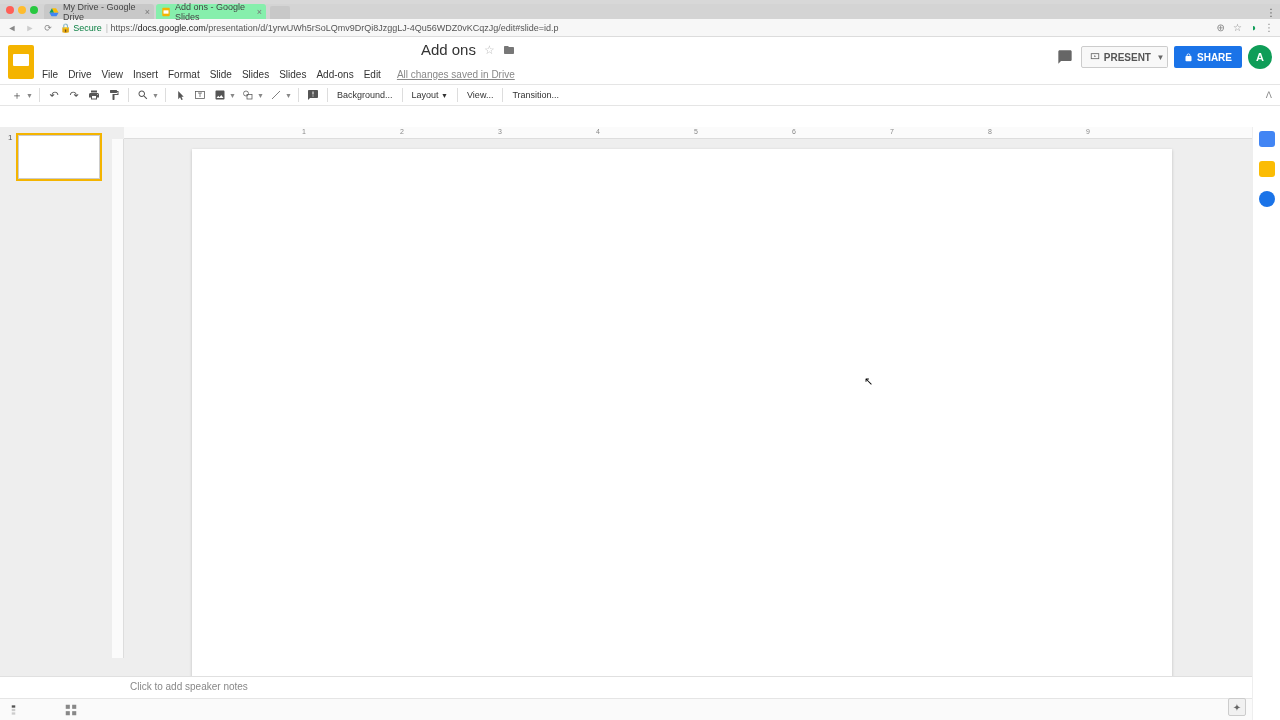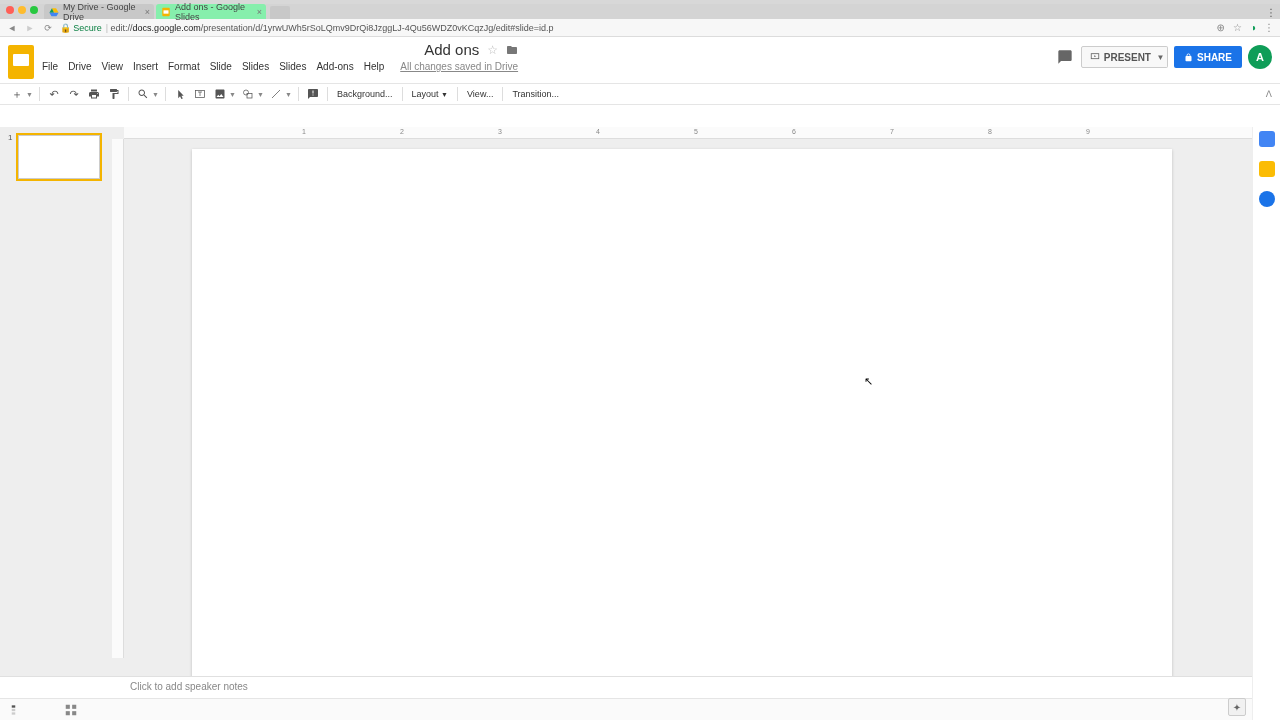--- a/index.html
+++ b/index.html
@@ -33,21 +33,21 @@
 
   
   .app { background: #fff; height: 683px; position: relative; }
   .app-header { display: flex; align-items: flex-start; padding: 4px 8px 0 8px; }
   .slides-logo { width: 26px; height: 34px; background: #f4b400; border-radius: 2px; position: relative; margin-right: 8px; margin-top: 4px; }
   .slides-logo::after { content:""; position:absolute; left:5px; top:9px; width:16px; height:12px; background:#fff; border-radius:1px; }
   .title-row { display: flex; align-items: center; gap: 8px; justify-content: flex-end; }
   .doc-title { font-size: 15px; color: #333; }
   .star-icon { color: #bbb; font-size: 12px; }
   .folder-icon { color: #777; font-size: 12px; }
-  .menu-row { display: flex; gap: 10px; font-size: 10px; color: #333; margin-top: 3px; align-items: baseline; }
+  .menu-row { display: flex; gap: 10px; font-size: 10px; color: #333; margin-top: 11px; align-items: baseline; }
   .menu-row .save-status { color: #888; text-decoration: underline; margin-left: 6px; }
 
   .header-right { position: absolute; right: 8px; top: 8px; display: flex; align-items: center; gap: 6px; }
   .comments-icon { width: 20px; height: 20px; color: #666; display:flex; align-items:center; justify-content:center; font-size:13px; }
   .present-btn { height: 22px; border: 1px solid #ccc; border-radius: 2px; background: #f8f8f8; display: flex; align-items: center; padding: 0 8px; font-size: 10px; color: #555; gap: 4px; font-weight: bold; }
   .present-drop { height: 22px; width: 14px; border: 1px solid #ccc; border-left: none; border-radius: 0 2px 2px 0; background: #f8f8f8; display: flex; align-items: center; justify-content: center; font-size: 8px; color: #666; margin-left:-6px; }
   .share-btn { height: 22px; background: #1a73e8; color: #fff; font-size: 10px; font-weight: bold; border-radius: 2px; padding: 0 10px; display: flex; align-items: center; gap: 4px; }
   .avatar { width: 24px; height: 24px; border-radius: 50%; background: #0f9d58; color: #fff; display: flex; align-items: center; justify-content: center; font-size: 11px; font-weight: bold; }
 
   
@@ -126,21 +126,21 @@
 <div class="addrbar">
   <span class="nav-icon">◄</span>
   <span class="nav-icon" style="color:#ccc">►</span>
   <span class="nav-icon">⟳</span>
   <span class="addr-secure">
     <span>🔒</span>
     <span>Secure</span>
   </span>
   <span style="color:#bbb">|&nbsp;</span>
   <span>
-    <span class="addr-url">edit://</span><span class="addr-host">docs.google.com</span><span class="addr-url">/presentation/d/1yrwUWh5rSoLQmv9DrQi8JzggLJ-4Qu56WDZ0vKCqzJg/edit#slide=id.p</span>
+    <span class="addr-url">https://</span><span class="addr-host">docs.google.com</span><span class="addr-url">/presentation/d/1yrwUWh5rSoLQmv9DrQi8JzggLJ-4Qu56WDZ0vKCqzJg/edit#slide=id.p</span>
   </span>
   <div class="addr-right">
     <span>⊕</span>
     <span>☆</span>
     <span style="color:#0f9d58">◑</span>
     <span>⋮</span>
   </div>
 </div>
 
 <div class="app">
@@ -160,21 +160,21 @@
       <div class="menu-row">
         <span>File</span>
         <span>Drive</span>
         <span>View</span>
         <span>Insert</span>
         <span>Format</span>
         <span>Slide</span>
         <span>Slides</span>
         <span>Slides</span>
         <span>Add-ons</span>
-        <span>Help</span>
+        <span>Edit</span>
         <span class="save-status">All changes saved in Drive</span>
       </div>
     </div>
 
     <div class="header-right">
       <div class="comments-icon">
         <svg width="16" height="16" viewBox="0 0 24 24">
             <path fill="#666" d="M20 2H4c-1.1 0-2 .9-2 2v18l4-4h14c1.1 0 2-.9 2-2V4c0-1.1-.9-2-2-2z"></path>
           </svg>
       </div>

